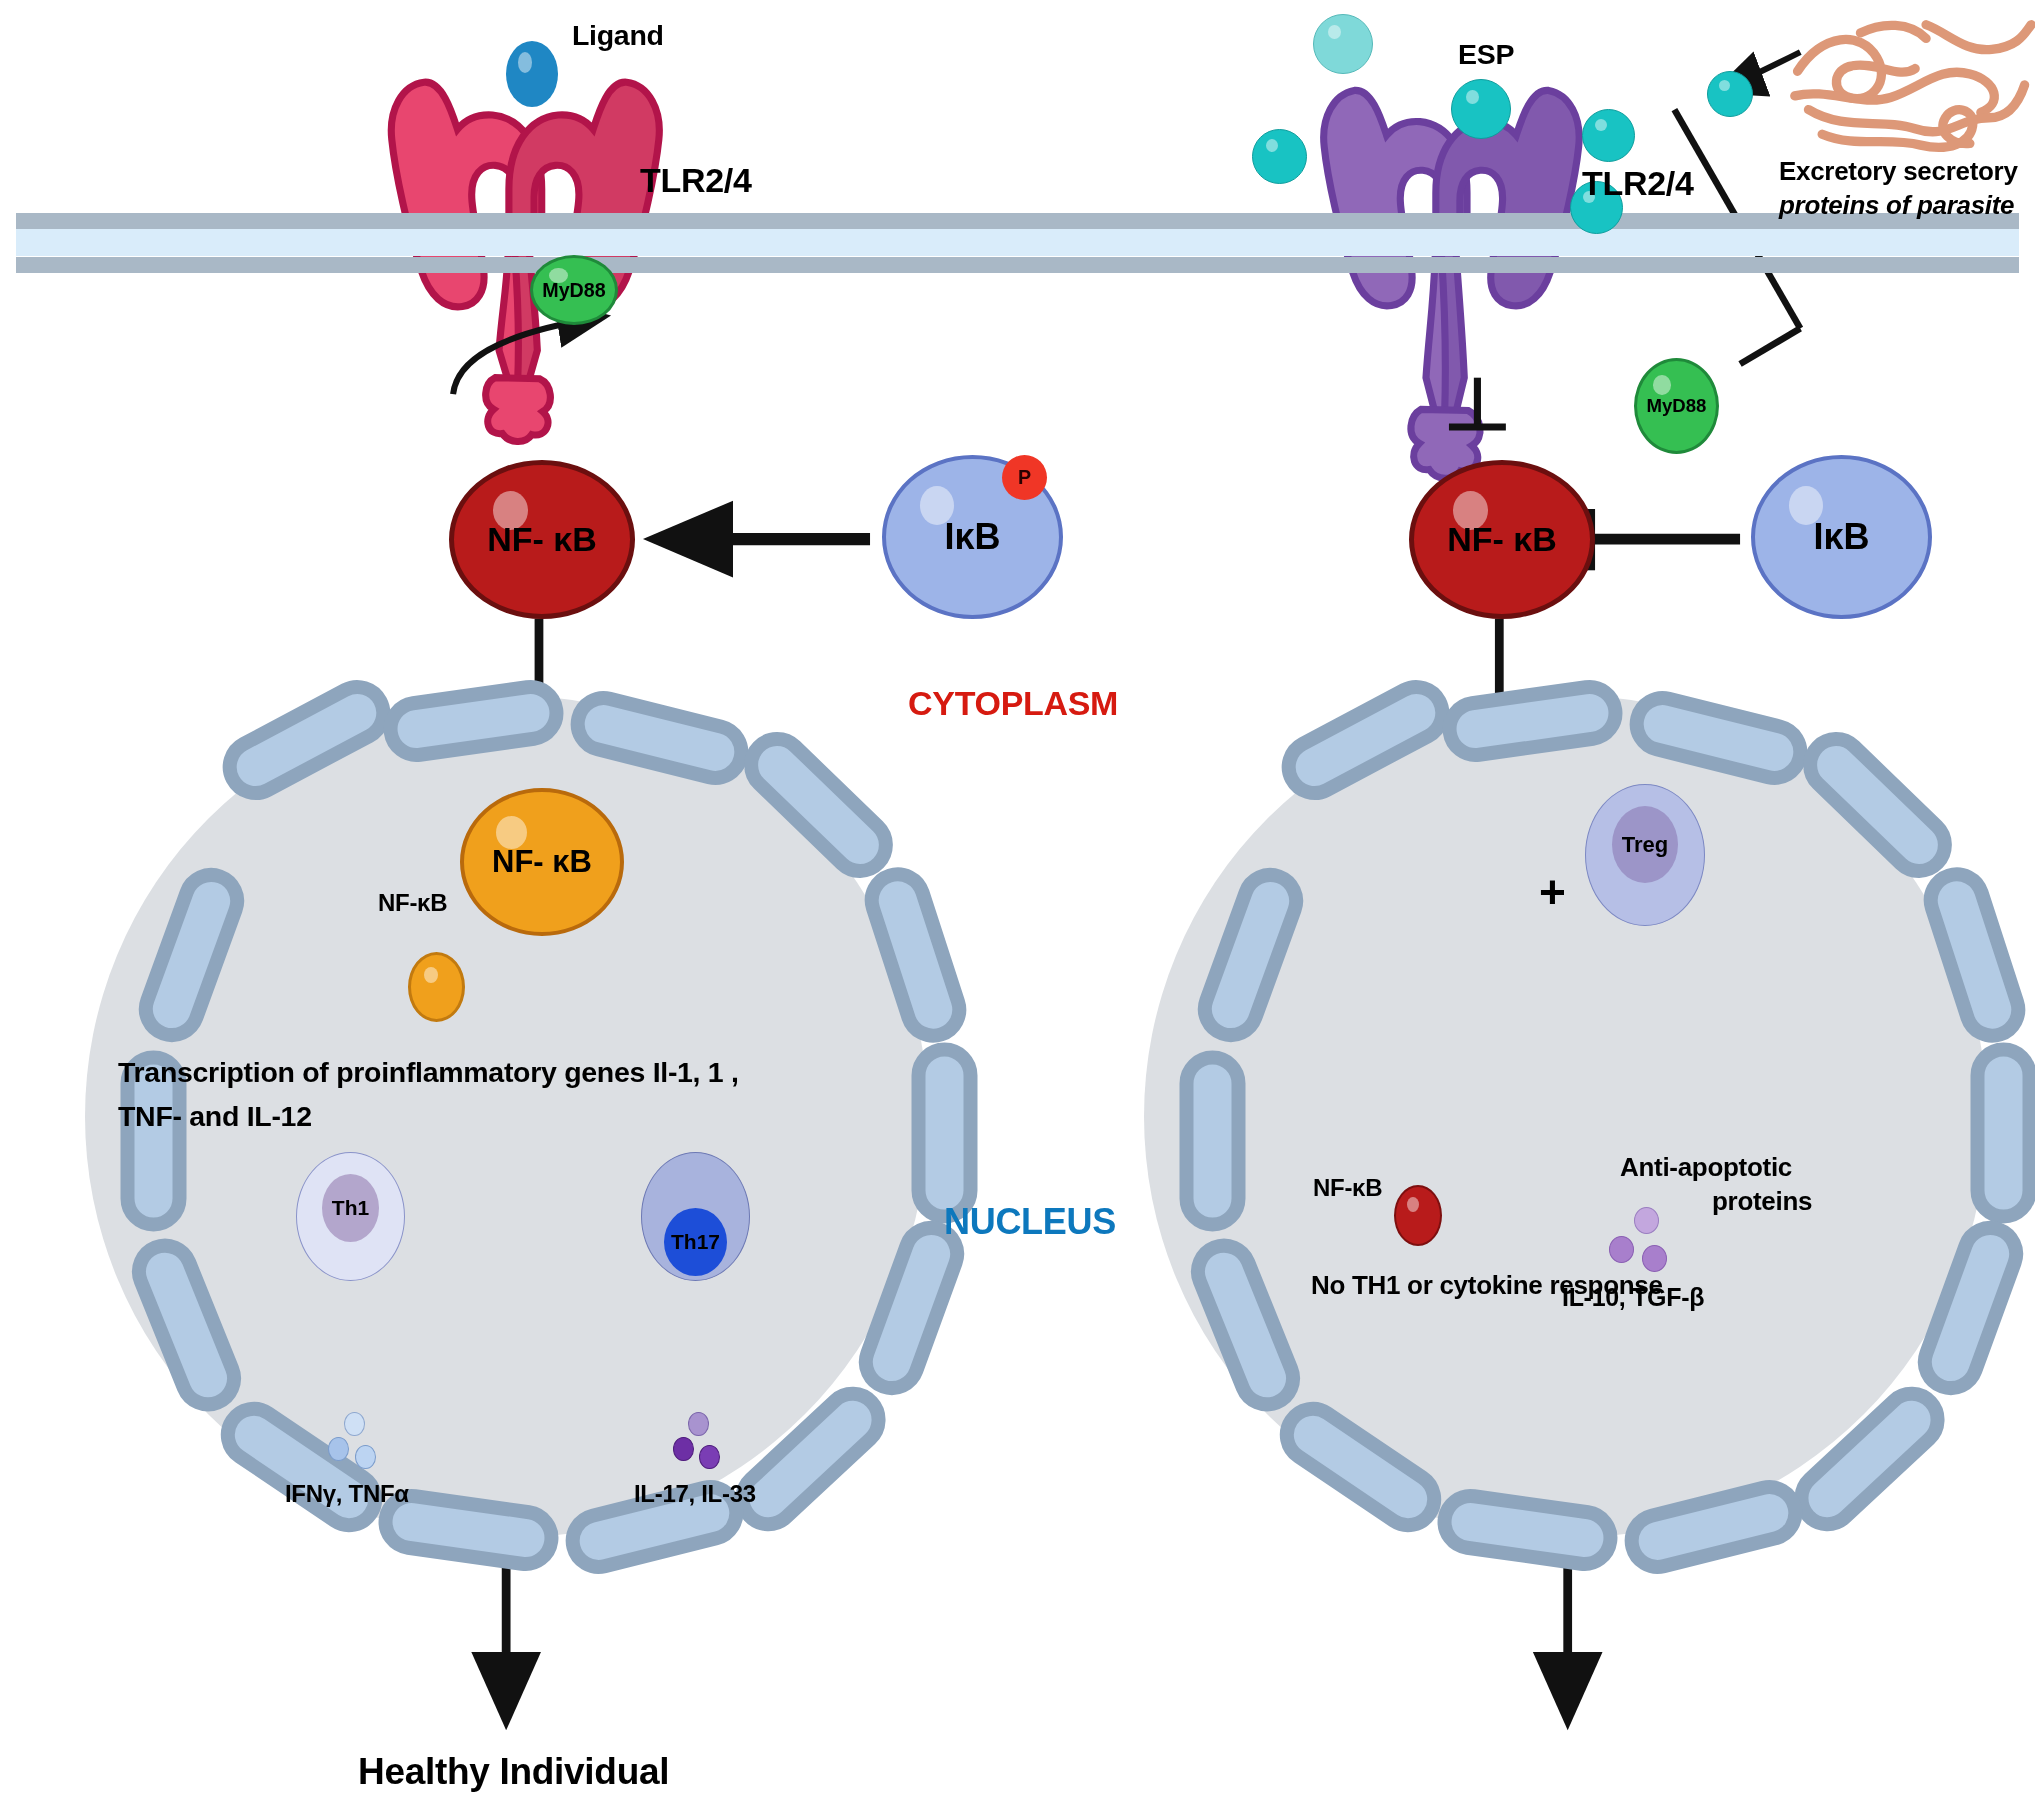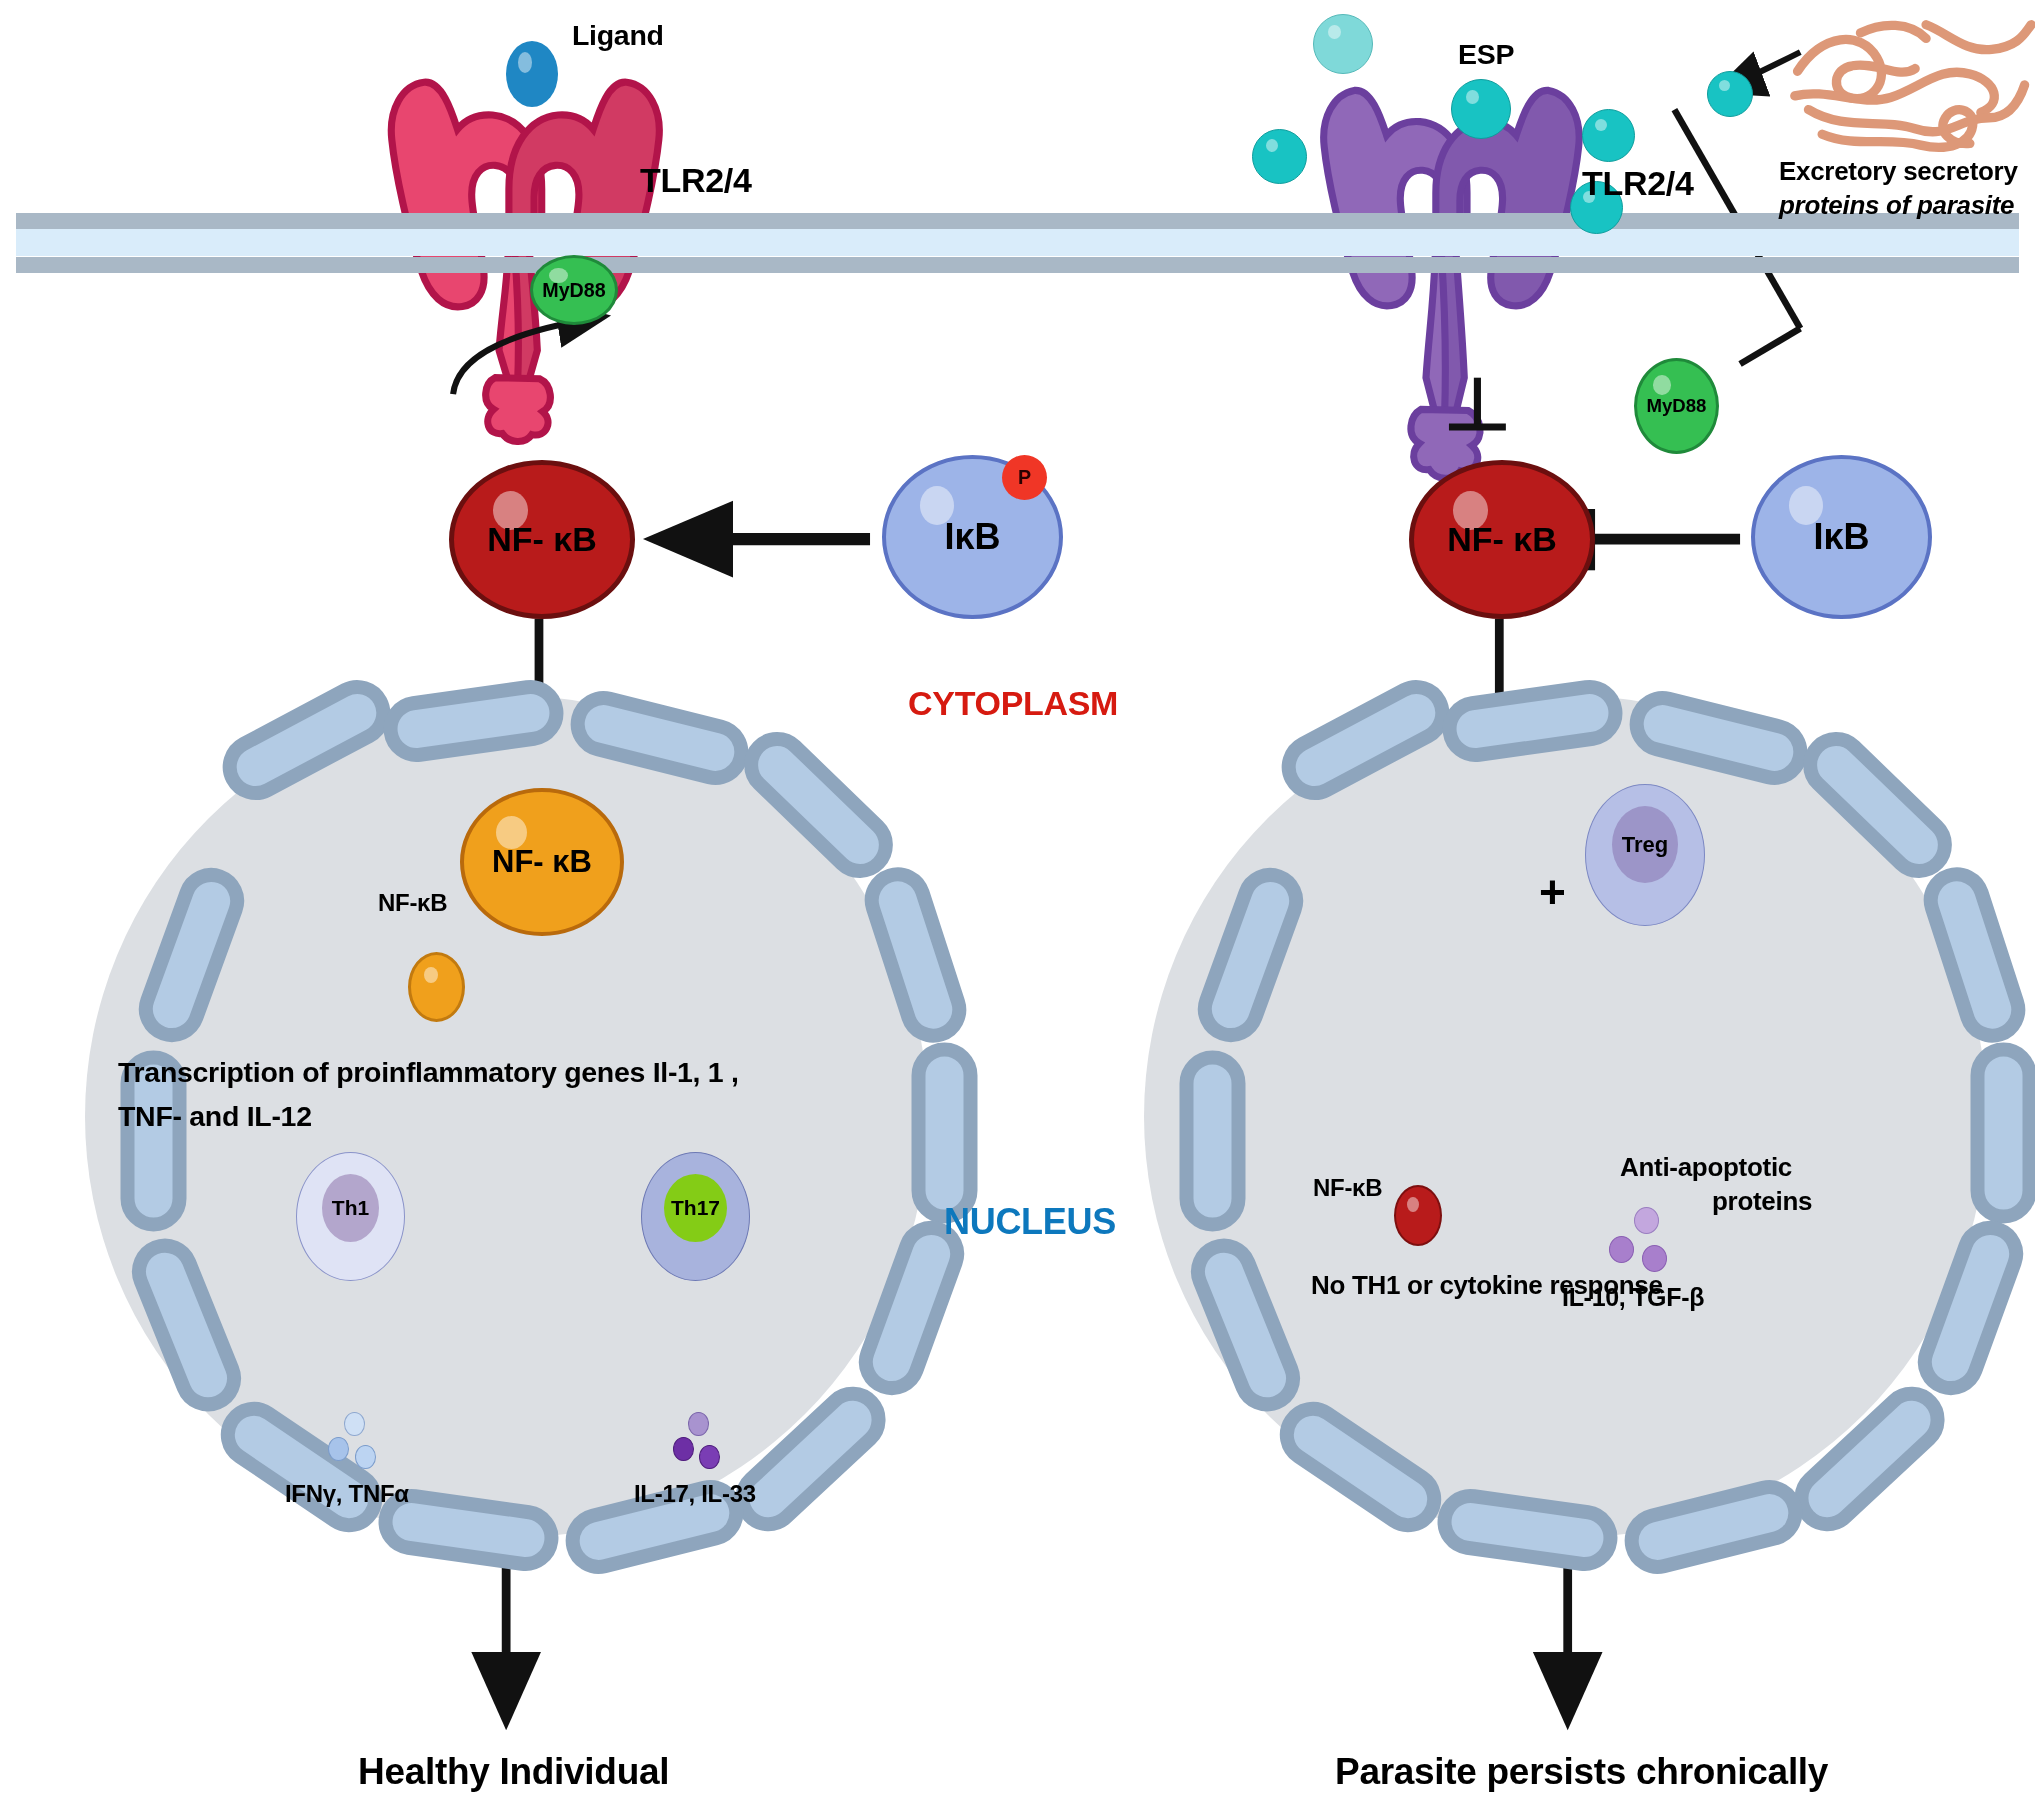--- a/index.html
+++ b/index.html
@@ -287,21 +287,21 @@
               font-size:21px;">
     <span>Th1</span>
   </div>
   <div class="dot" style="left:344px;top:1412px;width:18.6px;height:22px;background:#cfe0f5;border:1.1px solid #8fa8cf;"></div>
   <div class="dot" style="left:328px;top:1437px;width:18.6px;height:22px;background:#a7c3ea;border:1.1px solid #7b9ccb;"></div>
   <div class="dot" style="left:355px;top:1445px;width:18.6px;height:22px;background:#bcd4f2;border:1.1px solid #7b9ccb;"></div>
   <div class="lbl" style="left:285px;top:1480px;font-size:24px;">IFNγ, TNFα</div>
 
   <div class="oval" style="left:641px;top:1152px;width:109px;height:129px;background:#a8b3dd;
               border:1.6px solid #6d79b4;"></div>
-  <div class="oval" style="left:664px;top:1174px;width:63px;height:68px;background:#84cc16;
+  <div class="oval" style="left:664px;top:1208px;width:63px;height:68px;background:#1d4ed8;
               font-size:21px;">
     <span>Th17</span>
   </div>
   <div class="dot" style="left:688px;top:1412px;width:18.6px;height:22px;background:#a893cf;border:1.1px solid #7b66ab;"></div>
   <div class="dot" style="left:673px;top:1437px;width:18.6px;height:22px;background:#6d2fa5;border:1.1px solid #4f1d7d;"></div>
   <div class="dot" style="left:699px;top:1445px;width:18.6px;height:22px;background:#7a3db4;border:1.1px solid #4f1d7d;"></div>
   <div class="lbl" style="left:634px;top:1480px;font-size:24px;">IL-17, IL-33</div>
 
   <div class="lbl" style="left:944px;top:1201px;font-size:36px;color:#0d78bd;">NUCLEUS</div>
 
@@ -375,16 +375,15 @@
   <div class="oval" style="left:1394px;top:1185px;width:48px;height:61px;background:#b81b1b;
               border:2.7px solid #7d0f0f;">
     <div class="gloss" style="left:11px;top:9.9px;width:12px;height:15.3px;"></div>
   </div>
 
   <div class="lbl" style="left:1620px;top:1152px;font-size:26px;">Anti-apoptotic</div>
   <div class="lbl" style="left:1712px;top:1186px;font-size:26px;text-align:right;">proteins</div>
 
   <div class="lbl" style="left:1311px;top:1270px;font-size:26px;">No TH1 or cytokine response</div>
 
-  <div class="lbl" style="left:1335px;top:1751px;font-size:37px;">Parasite persists chronically</div>
 
 </div>
 
 
 </body></html>

